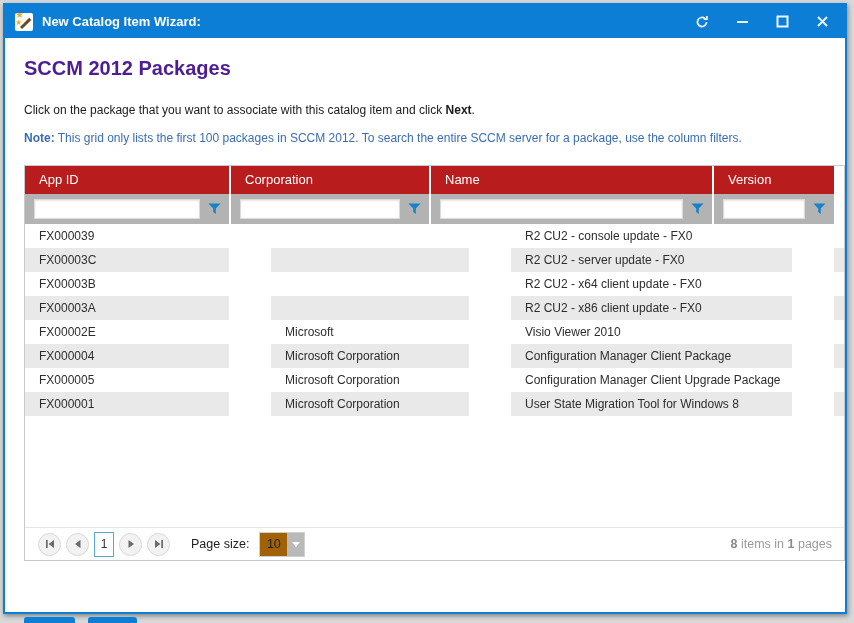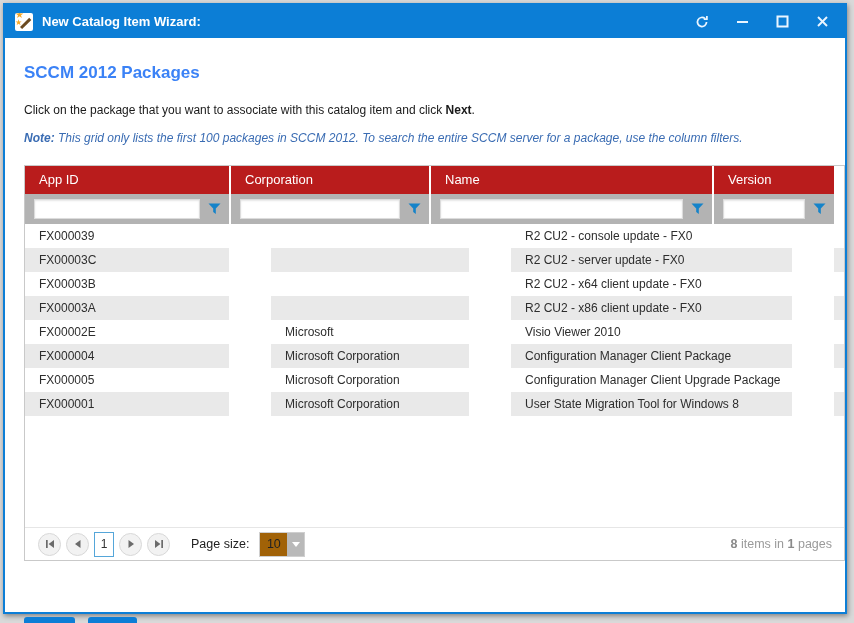--- a/index.html
+++ b/index.html
@@ -31,31 +31,31 @@
   .appicon .star2 { position:absolute; left:0px; top:5px; font-size:8px; color:#f7a928; }
   .appicon .wand  { position:absolute; width:13px; height:2.5px; background:#6b4a20;
                     transform:rotate(-45deg); left:4px; top:9px; }
   .title { font-weight:bold; font-size:13px; margin-left:9px; white-space:nowrap; }
   .controls { margin-left:auto; display:flex; align-items:center; gap:26px; }
   .ctrl { width:14px; height:14px; display:flex; align-items:center; justify-content:center; cursor:pointer; }
   .ctrl svg { display:block; }
 
   
   .heading {
-    position:absolute; left:19px; top:58px;
-    font-size:17px; font-weight:bold; color:#3b82f6;
+    position:absolute; left:19px; top:52px;
+    font-size:20px; font-weight:bold; color:#4c1d95;
   }
   .instruction {
     position:absolute; left:19px; top:98px;
     font-size:12px; color:#1a1a1a;
   }
   .instruction .bold { font-weight:bold; }
   .note {
     position:absolute; left:19px; top:126px;
-    font-size:12px; color:#3a6cb3; font-style:italic; width:810px;
+    font-size:12px; color:#3a6cb3; width:810px;
   }
   .note .note-label { font-weight:bold; }
 
   
   .grid {
     position:absolute; left:19px; top:160px;
     width:821px; height:396px;
     border:1px solid #c9c9c9;
     background:#fff; overflow:hidden;
     display:flex; flex-direction:column;

